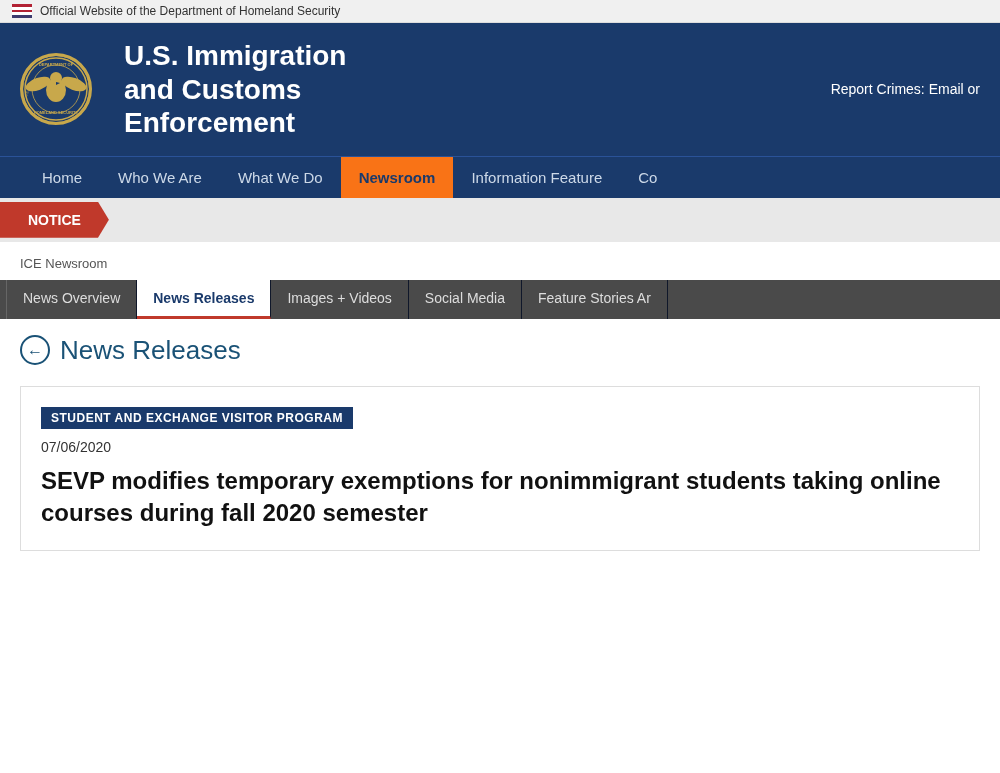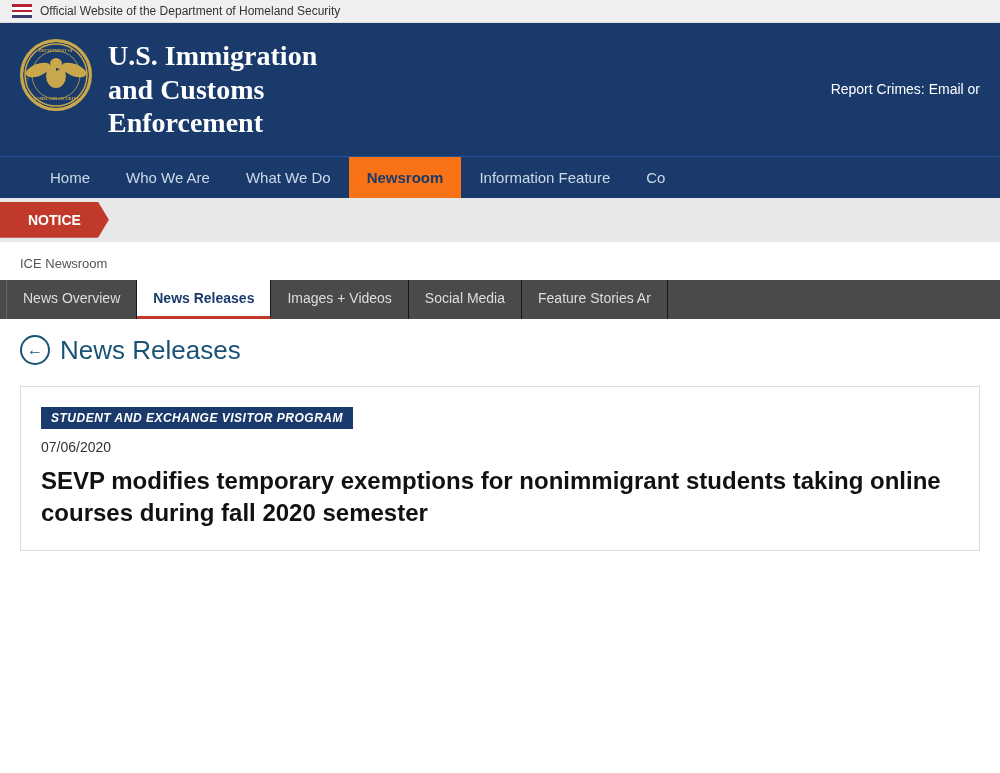--- a/index.html
+++ b/index.html
@@ -31,22 +31,22 @@
     
     .site-header {
       background: #1a3a6b;
       padding: 16px 20px;
       display: flex;
       align-items: center;
       justify-content: space-between;
     }
     .header-left {
       display: flex;
-      gap: 16px;
-      font-family: Liberation Serif, serif;
+      align-items: center;
+      gap: 32px;
     }
     .logo-circle {
       width: 72px;
       height: 72px;
       border-radius: 50%;
       background: #c8a84b;
       border: 3px solid #c8a84b;
       display: flex;
       align-items: center;
       justify-content: center;
@@ -71,21 +71,21 @@
     }
     .header-right {
       color: #fff;
       font-size: 14px;
     }
 
     
     .main-nav {
       background: #1a3a6b;
       border-top: 1px solid #2a5298;
-      padding: 0 32px;
+      padding: 0 24px;
       display: flex;
       align-items: stretch;
     }
     .nav-item {
       color: #cdd9e8;
       padding: 12px 18px;
       font-size: 15px;
       cursor: pointer;
       text-decoration: none;
       display: flex;
@@ -198,21 +198,20 @@
     }
     .category-badge {
       background: #1a3a6b;
       color: #fff;
       font-size: 12px;
       font-weight: bold;
       padding: 4px 10px;
       display: inline-block;
       margin-bottom: 10px;
       letter-spacing: 0.5px;
-      font-style: italic;
     }
     .article-date {
       font-size: 14px;
       color: #333;
       margin-bottom: 10px;
     }
     .article-headline {
       font-size: 24px;
       font-weight: bold;
       color: #111;

